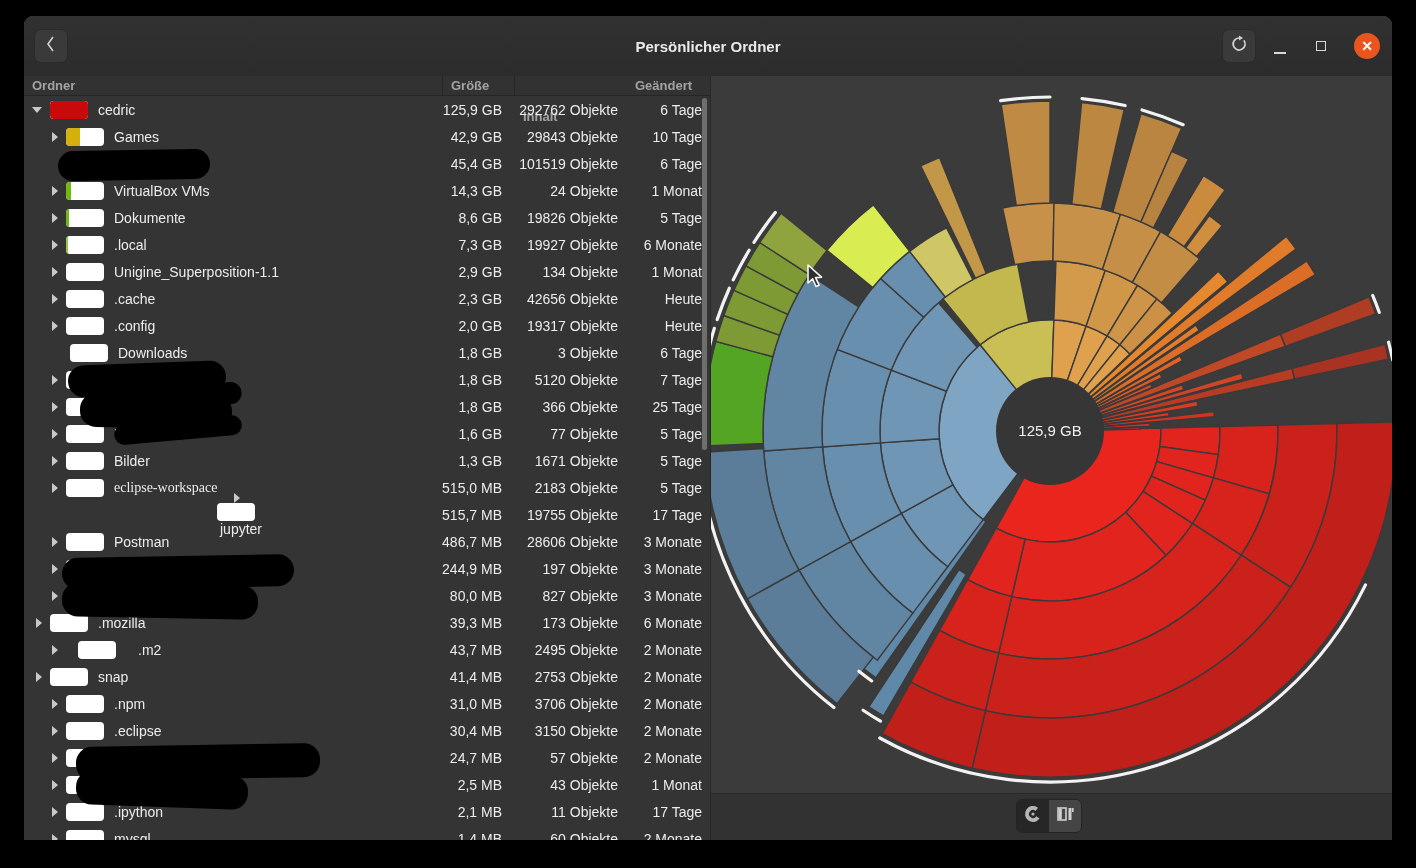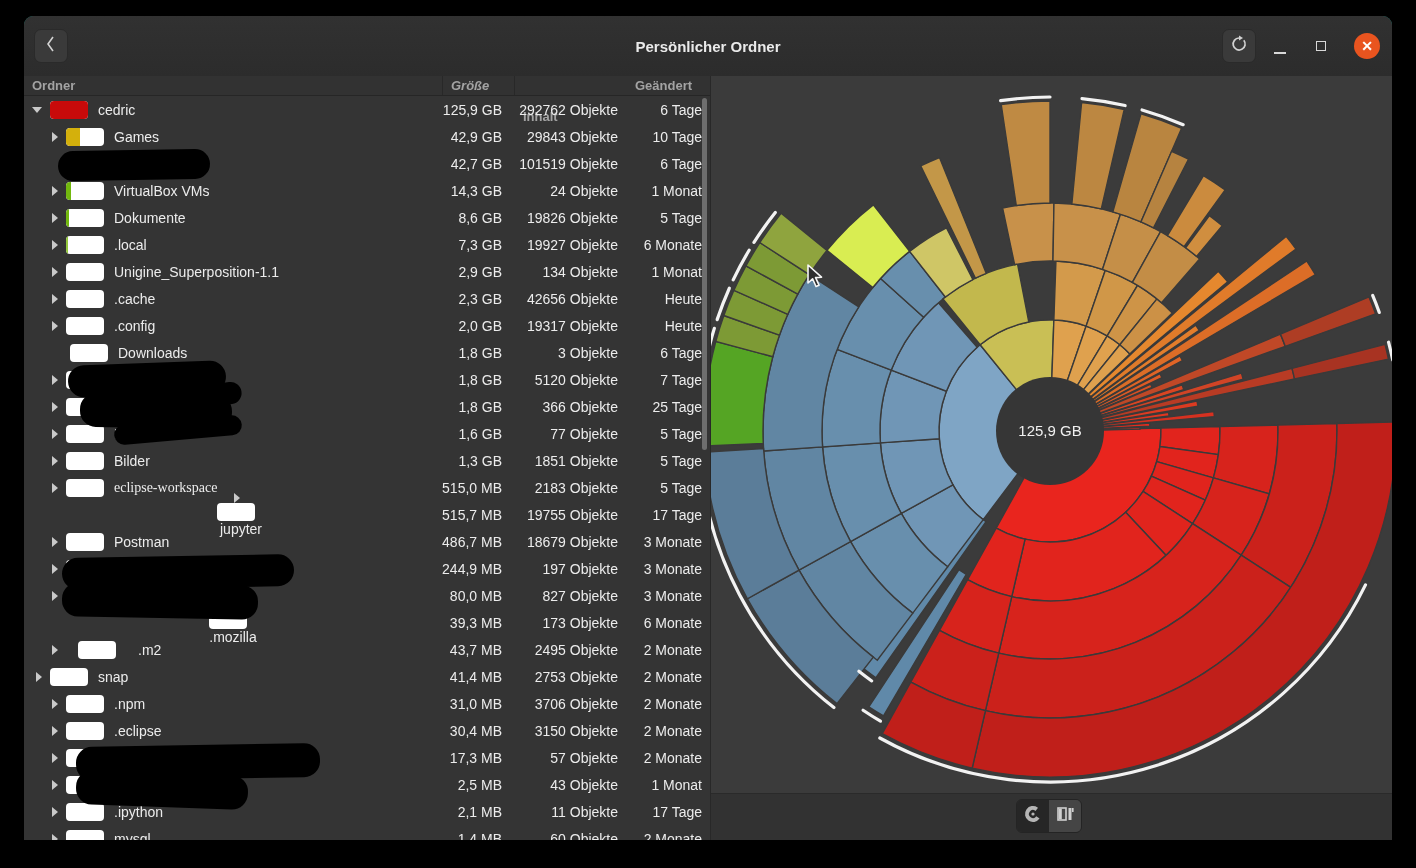--- a/index.html
+++ b/index.html
@@ -79,21 +79,21 @@
         <span class="max-glyph"></span>
       </div>
       <div class="winctl" style="left:1330px;">
         <span class="close-btn">✕</span>
       </div>
     </div>
 
     <div id="list-panel">
       <div class="cols-header">
         <div class="col" style="width:419px;">Ordner</div>
-        <div class="col num" style="width:72px;font-style:italic;">Größe</div>
+        <div class="col num" style="width:72px;">Größe</div>
         <div class="col num" style="width:112px;margin-top:40px;">Inhalt</div>
         <div class="col num" style="width:83px;border-right:none;">Geändert</div>
       </div>
       <div id="rows">
           <div class="row">
             <div class="cell-name" style="padding-left: 8px;">
               <span class="exp down"></span>
               <span class="bar-icon">
                 <span class="bar-fill" style="width: 38px; background: rgb(200, 10, 10);"></span>
               </span>
@@ -114,21 +114,21 @@
             <div class="cell-size">42,9 GB</div>
             <div class="cell-count">29843 Objekte</div>
             <div class="cell-date">10 Tage</div>
           </div>
           <div class="row">
             <div class="cell-name" style="padding-left: 28px;">
               <span class="exp none"></span>
               <span class="bar-icon"></span>
               <span></span>
             </div>
-            <div class="cell-size">42,7 GB</div>
+            <div class="cell-size">45,4 GB</div>
             <div class="cell-count">101519 Objekte</div>
             <div class="cell-date">6 Tage</div>
           </div>
           <div class="row">
             <div class="cell-name" style="padding-left: 28px;">
               <span class="exp right"></span>
               <span class="bar-icon">
                 <span class="bar-fill" style="width: 5px; background: rgb(114, 184, 14);"></span>
               </span>
               <span>VirtualBox VMs</span>
@@ -231,21 +231,21 @@
             <div class="cell-count">77 Objekte</div>
             <div class="cell-date">5 Tage</div>
           </div>
           <div class="row">
             <div class="cell-name" style="padding-left: 28px;">
               <span class="exp right"></span>
               <span class="bar-icon"></span>
               <span>Bilder</span>
             </div>
             <div class="cell-size">1,3 GB</div>
-            <div class="cell-count">1851 Objekte</div>
+            <div class="cell-count">1671 Objekte</div>
             <div class="cell-date">5 Tage</div>
           </div>
           <div class="row">
             <div class="cell-name" style="padding-left: 28px; font-family: Liberation Serif, serif;">
               <span class="exp right"></span>
               <span class="bar-icon"></span>
               <span>eclipse-workspace</span>
             </div>
             <div class="cell-size">515,0 MB</div>
             <div class="cell-count">2183 Objekte</div>
@@ -261,21 +261,21 @@
             <div class="cell-count">19755 Objekte</div>
             <div class="cell-date">17 Tage</div>
           </div>
           <div class="row">
             <div class="cell-name" style="padding-left: 28px;">
               <span class="exp right"></span>
               <span class="bar-icon"></span>
               <span>Postman</span>
             </div>
             <div class="cell-size">486,7 MB</div>
-            <div class="cell-count">18679 Objekte</div>
+            <div class="cell-count">28606 Objekte</div>
             <div class="cell-date">3 Monate</div>
           </div>
           <div class="row">
             <div class="cell-name" style="padding-left: 28px;">
               <span class="exp right"></span>
               <span class="bar-icon"></span>
               <span></span>
             </div>
             <div class="cell-size">244,9 MB</div>
             <div class="cell-count">197 Objekte</div>
@@ -285,21 +285,21 @@
             <div class="cell-name" style="padding-left: 28px;">
               <span class="exp right"></span>
               <span class="bar-icon"></span>
               <span></span>
             </div>
             <div class="cell-size">80,0 MB</div>
             <div class="cell-count">827 Objekte</div>
             <div class="cell-date">3 Monate</div>
           </div>
           <div class="row">
-            <div class="cell-name" style="padding-left: 12px; flex-direction: column;">
+            <div class="cell-name" style="padding-left: 12px;">
               <span class="exp right"></span>
               <span class="bar-icon"></span>
               <span>.mozilla</span>
             </div>
             <div class="cell-size">39,3 MB</div>
             <div class="cell-count">173 Objekte</div>
             <div class="cell-date">6 Monate</div>
           </div>
           <div class="row">
             <div class="cell-name" style="padding-left: 28px; gap: 12px;">
@@ -340,21 +340,21 @@
             <div class="cell-size">30,4 MB</div>
             <div class="cell-count">3150 Objekte</div>
             <div class="cell-date">2 Monate</div>
           </div>
           <div class="row">
             <div class="cell-name" style="padding-left: 28px;">
               <span class="exp right"></span>
               <span class="bar-icon"></span>
               <span></span>
             </div>
-            <div class="cell-size">17,3 MB</div>
+            <div class="cell-size">24,7 MB</div>
             <div class="cell-count">57 Objekte</div>
             <div class="cell-date">2 Monate</div>
           </div>
           <div class="row">
             <div class="cell-name" style="padding-left: 28px;">
               <span class="exp right"></span>
               <span class="bar-icon"></span>
               <span></span>
             </div>
             <div class="cell-size">2,5 MB</div>

